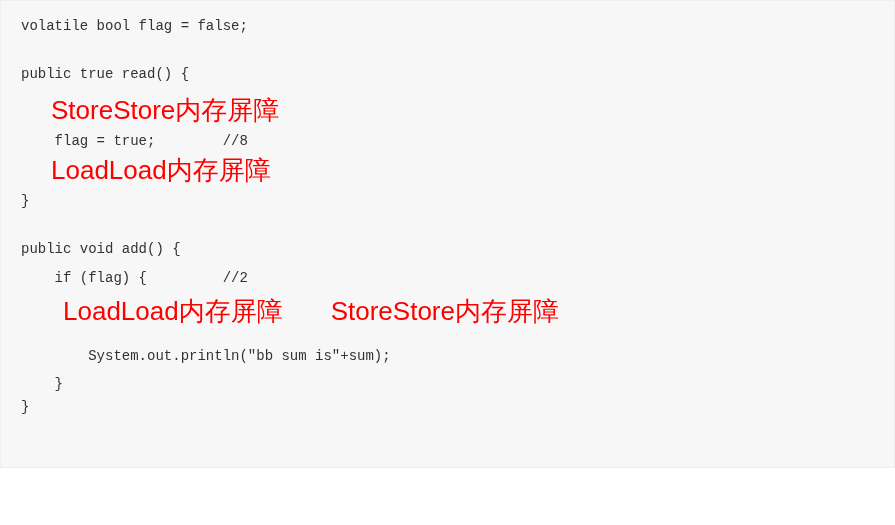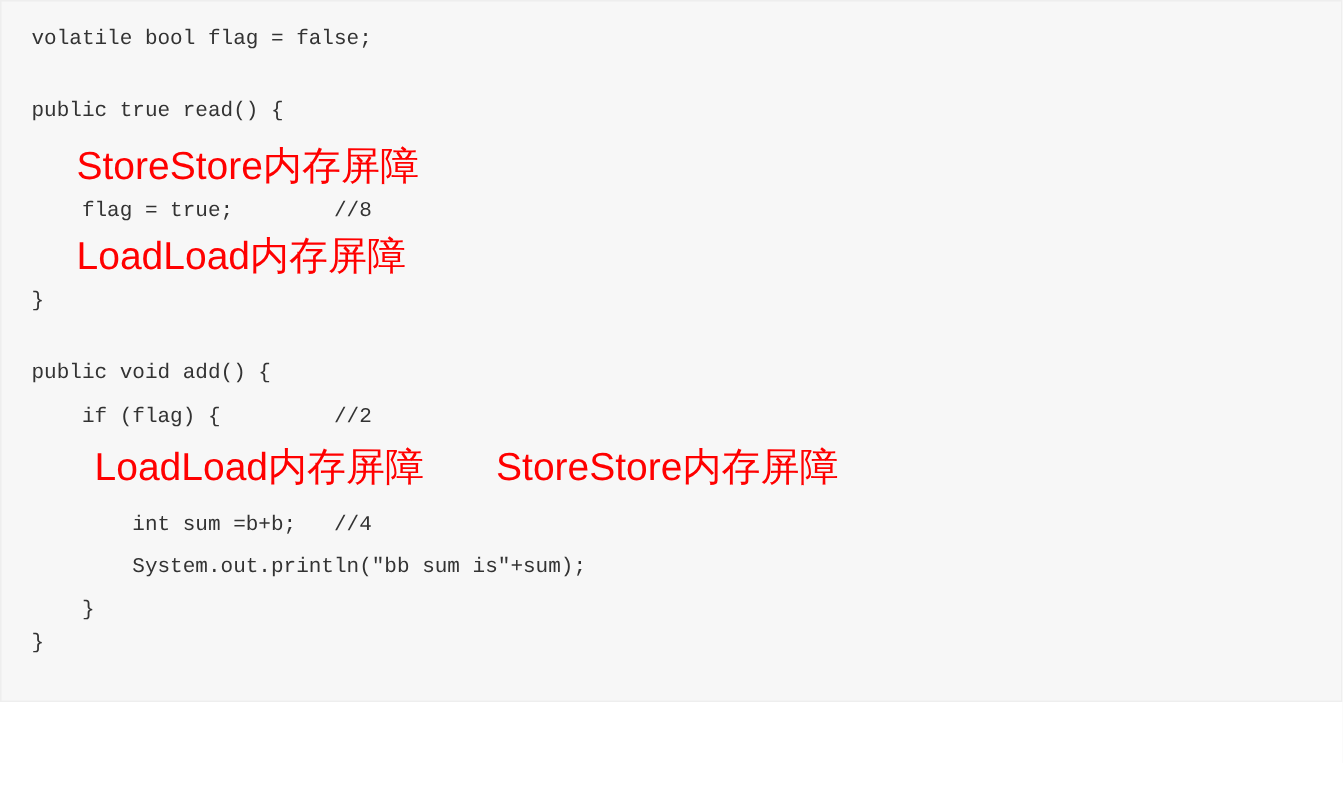--- a/index.html
+++ b/index.html
@@ -58,19 +58,18 @@
   <div class="spacer-md"></div>
   <div class="spacer-sm"></div>
   <div class="code-line">public void add() {</div>
   <div class="spacer-sm"></div>
   <div class="code-line">    if (flag) {         //2</div>
   <div class="annotation-row">
     <span class="annotation">LoadLoad内存屏障</span>
     <span class="annotation">StoreStore内存屏障</span>
   </div>
   <div class="spacer-sm"></div>
-  <div class="code-line">        int sum =b+b;   //4</div>
   <div class="spacer-sm"></div>
   <div class="code-line">        System.out.println("bb sum is"+sum);</div>
   <div class="spacer-sm"></div>
   <div class="code-line">    }</div>
   <div class="code-line">}</div>
 </div>
 
 </body></html>

